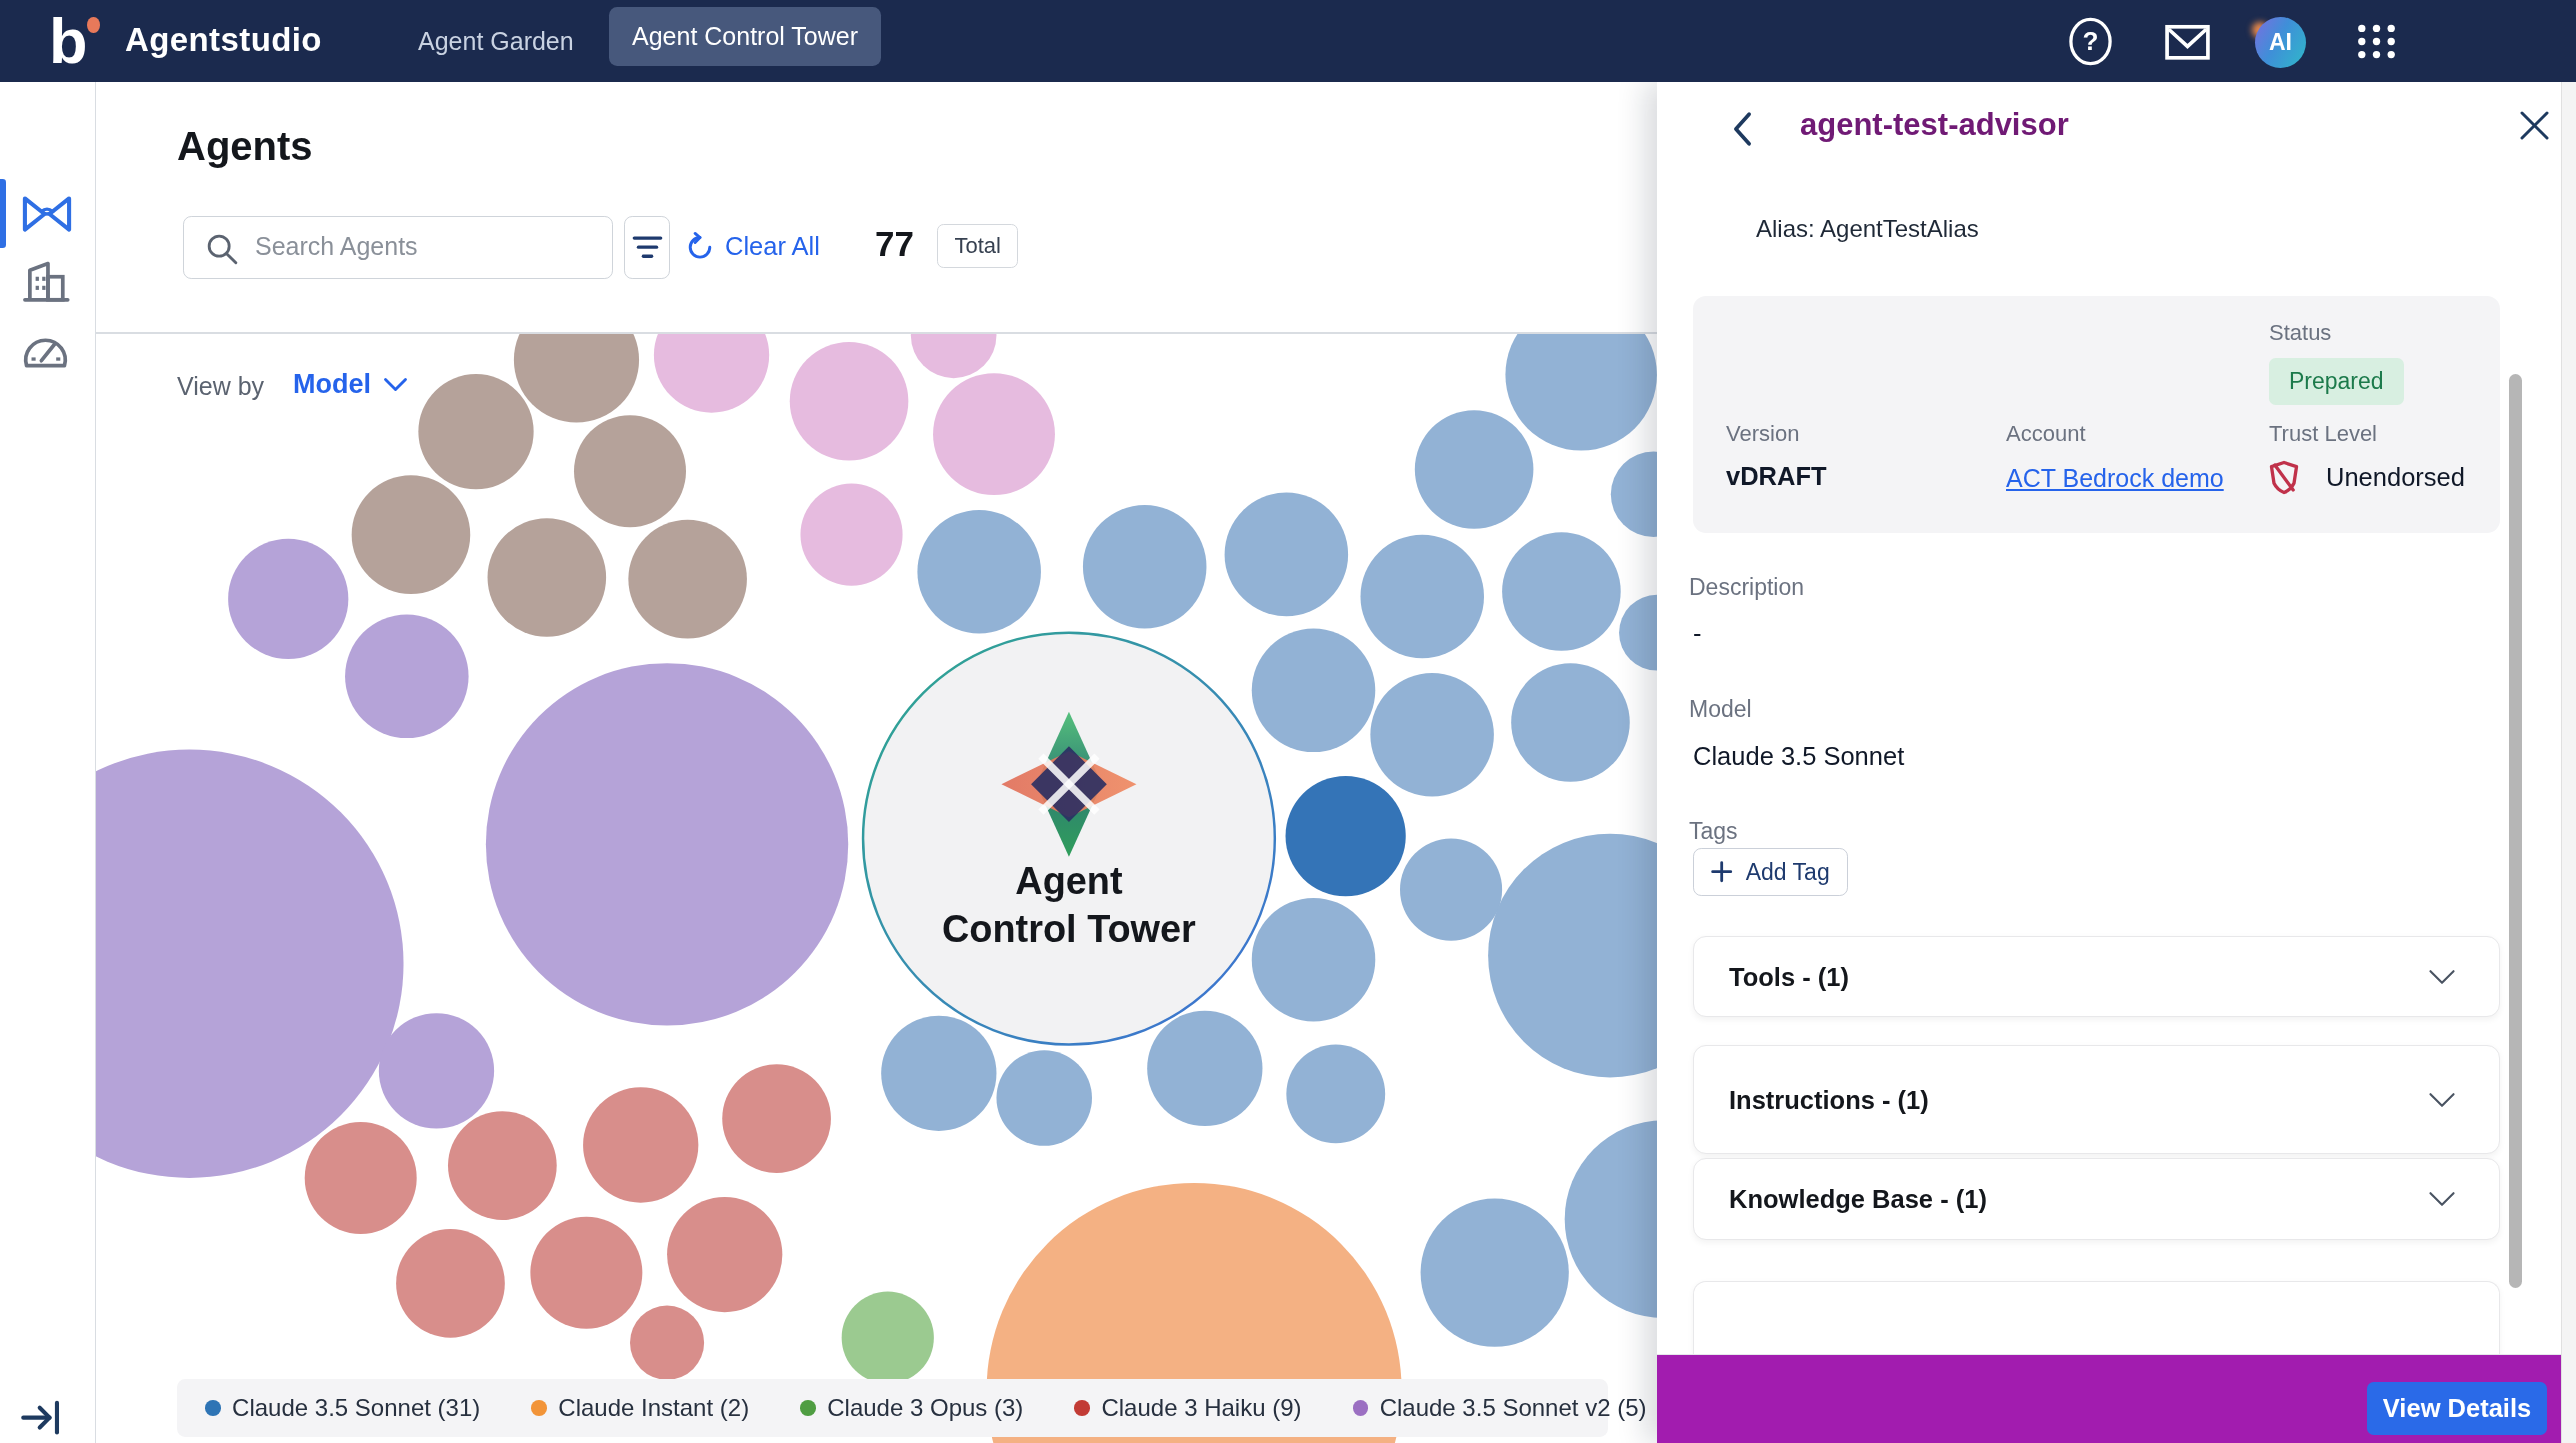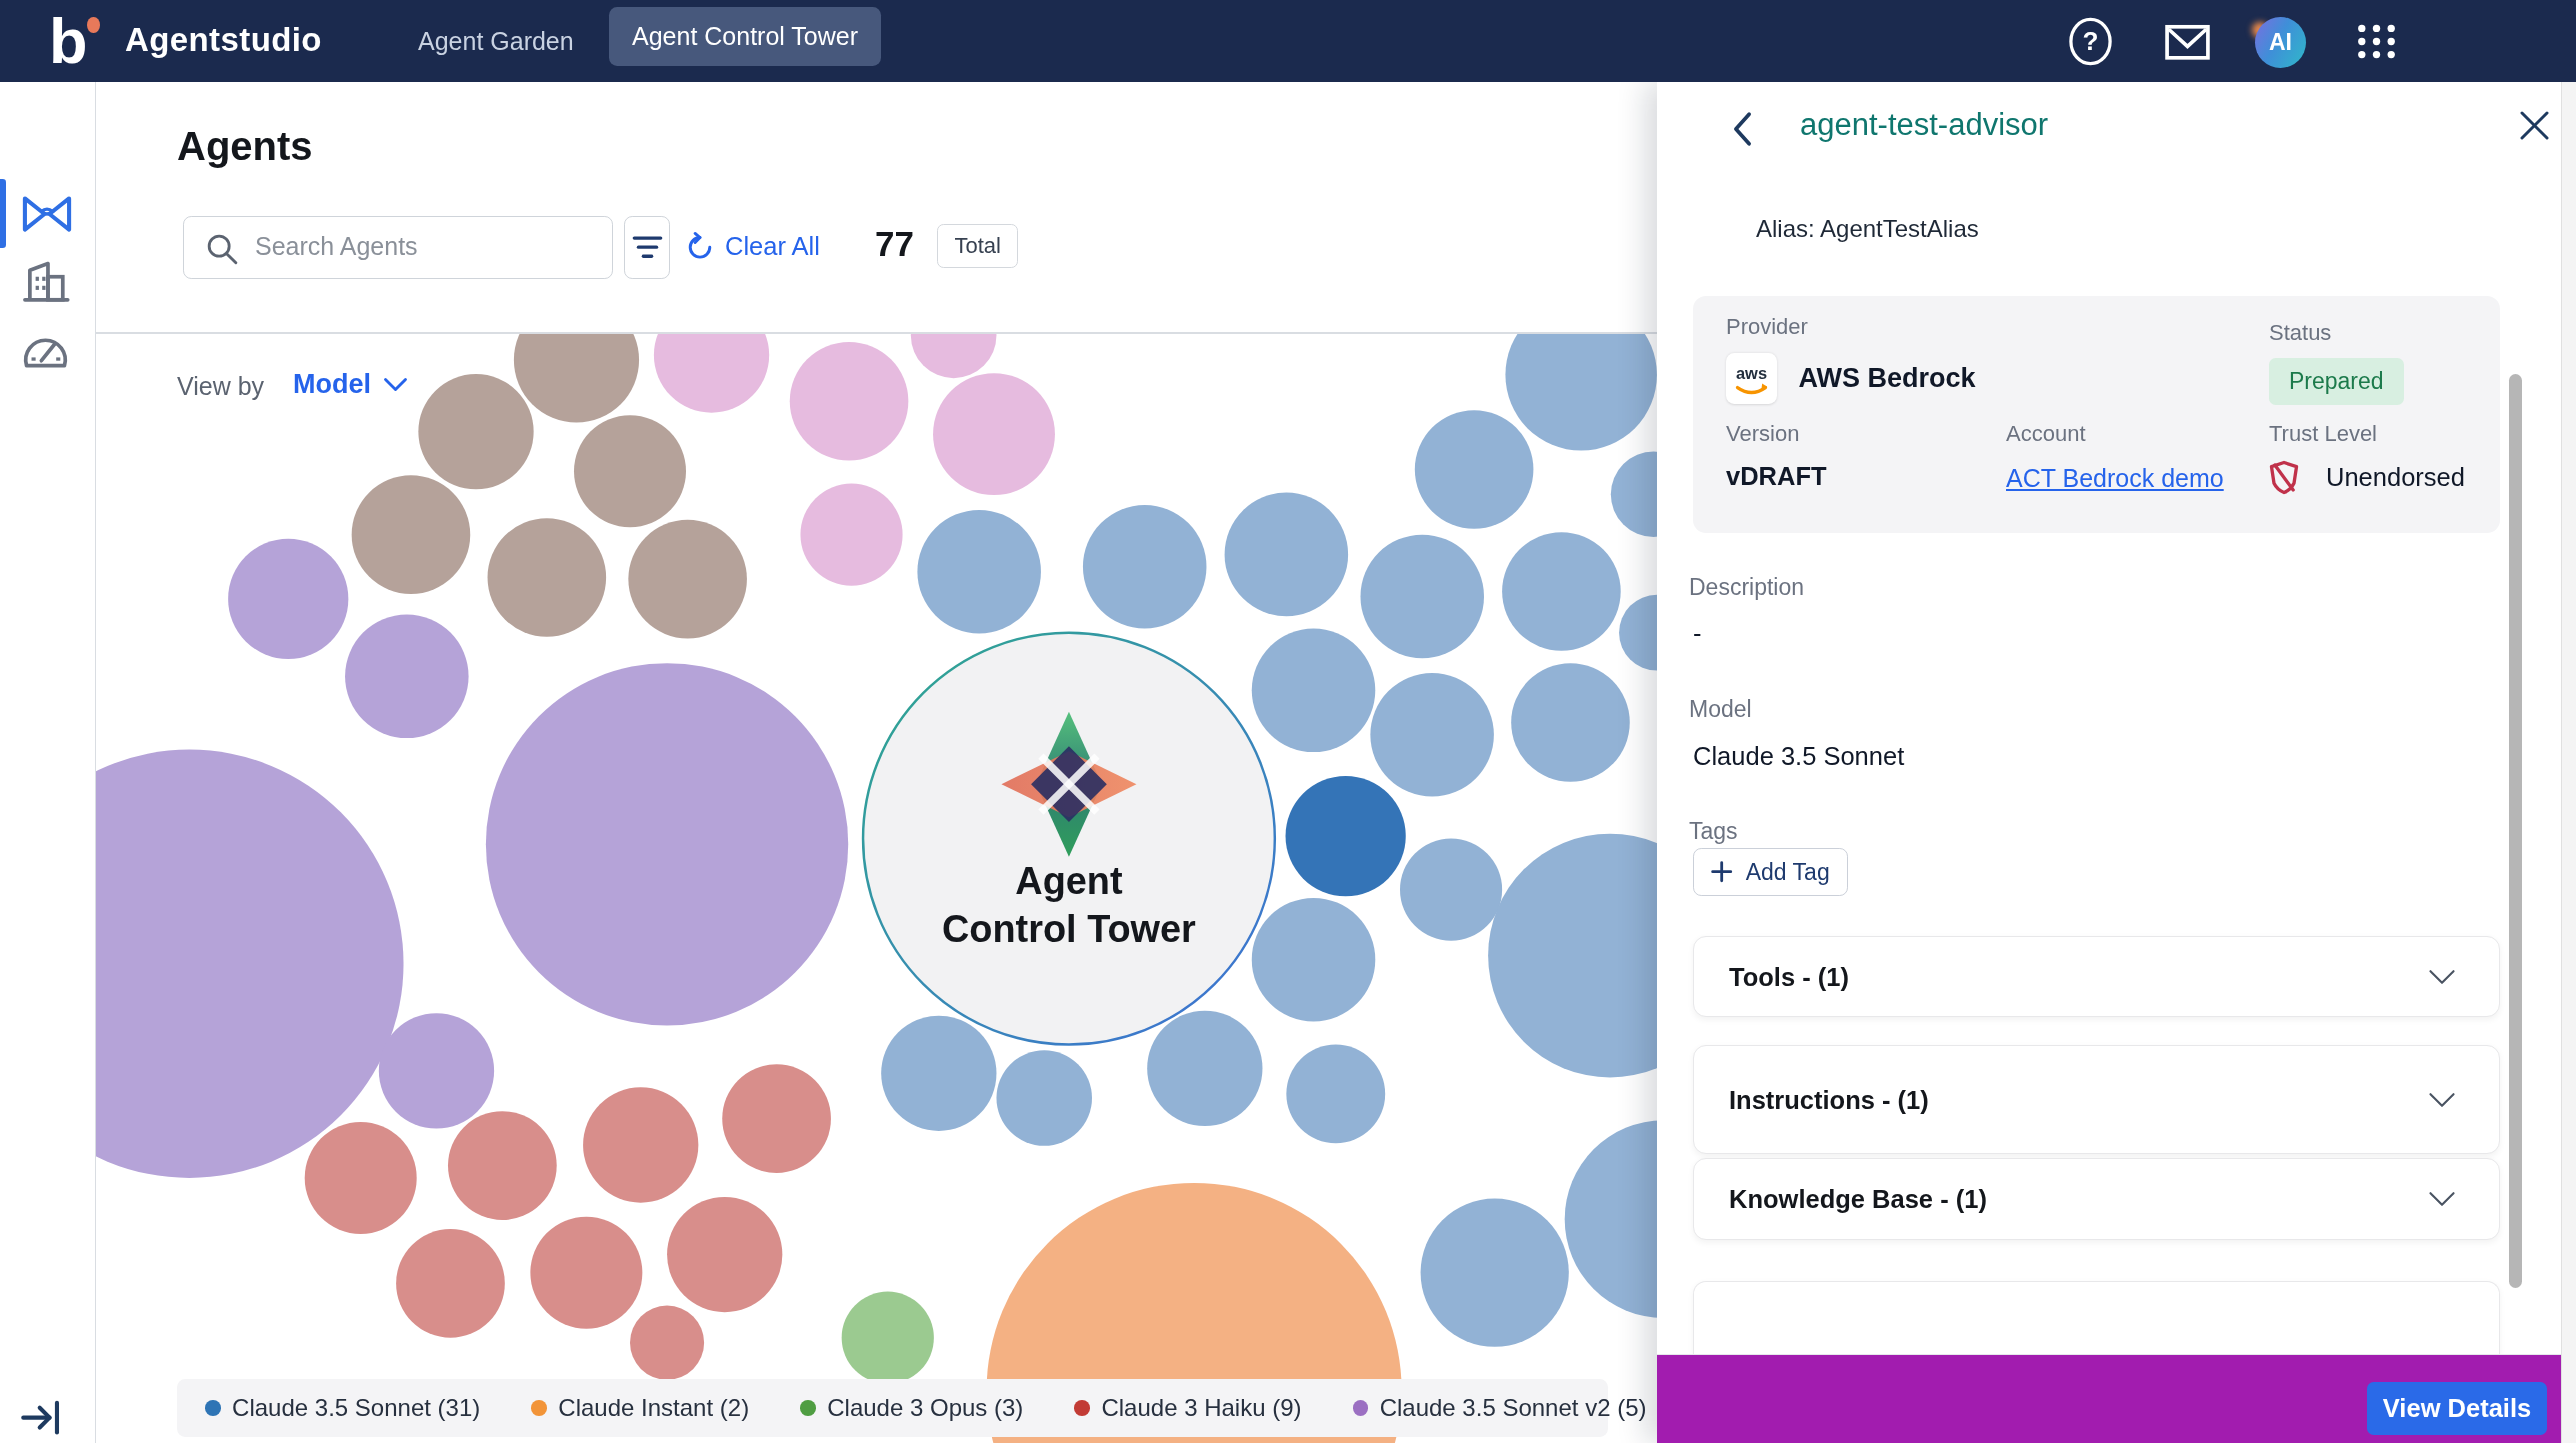--- a/index.html
+++ b/index.html
@@ -41,21 +41,21 @@
   
   #chart-svg { position:absolute; left:0; top:332px; width:2576px; height:1112px; z-index:1; }
   .legend-bar { position:absolute; left:177px; top:1379px; width:1431px; height:58px; background:#f4f4f6; border-radius:8.2px; z-index:3; display:flex; padding-left:28px; gap:51px; }
   .legend-item { display:flex; align-items:center; gap:11.5px; font-size:24px; color:#27303f; white-space:nowrap; }
   .legend-dot { width:15.6px; height:15.6px; border-radius:50%; flex:none; }
 
   
   .panel { position:absolute; left:1657px; top:82px; width:919px; height:1361px; background:#fff; z-index:30; box-shadow:-11.5px 0 28px rgba(15,23,42,0.16); }
   .panel-header { position:absolute; left:0; top:0; width:100%; height:91px; }
   .back-btn { position:absolute; left:69px; top:28px; width:33px; height:38px; cursor:pointer; }
-  .panel-title { position:absolute; left:143px; top:25px; font-size:31px; font-weight:normal; color:#0f766e; }
+  .panel-title { position:absolute; left:143px; top:25px; font-size:31px; font-weight:bold; color:#701a75; }
   .close-btn { position:absolute; left:860px; top:26px; width:35px; height:35px; cursor:pointer; }
   .alias { position:absolute; left:99px; top:133px; font-size:24px; color:#1f2937; }
   .info-card { position:absolute; left:36px; top:214px; width:807px; height:237px; background:#f4f4f6; border-radius:13px; }
   .lbl { font-size:22px; color:#6b7280; }
   .val { font-size:25.5px; color:#101828; }
   .provider-cell { position:absolute; left:33px; top:18px; }
   .provider-row { display:flex; align-items:center; gap:21.4px; margin-top:13px; }
   .aws-icon { width:51px; height:51px; background:#fff; border-radius:8.2px; position:relative; box-shadow:0 0.8px 2.5px rgba(0,0,0,.12); }
   .provider-name { font-size:27px; font-weight:bold; color:#101828; }
   .status-cell { position:absolute; left:576px; top:24px; }
@@ -309,33 +309,20 @@
         <svg width="35" height="35" viewBox="0 0 42 42">
           <line x1="6" y1="6" x2="36" y2="36" stroke="#1e3a5f" stroke-width="3.6" stroke-linecap="round"></line>
           <line x1="36" y1="6" x2="6" y2="36" stroke="#1e3a5f" stroke-width="3.6" stroke-linecap="round"></line>
         </svg>
       </div>
     </div>
 
     <div class="alias">Alias: AgentTestAlias</div>
 
     <div class="info-card">
-      <div class="provider-cell">
-        <div class="lbl">Provider</div>
-        <div class="provider-row">
-          <span class="aws-icon">
-            <svg width="51" height="51" viewBox="0 0 62 62">
-              <text x="31" y="32" text-anchor="middle" font-size="20" font-weight="bold" fill="#232f3e" font-family="Liberation Sans, sans-serif">aws</text>
-              <path d="M14 42 q17 12 34 0" fill="none" stroke="#f79400" stroke-width="4" stroke-linecap="round"></path>
-              <path d="M44 37 l6 4 l-7 3" fill="#f79400"></path>
-            </svg>
-          </span>
-          <span class="provider-name">AWS Bedrock</span>
-        </div>
-      </div>
       <div class="status-cell">
         <div class="lbl">Status</div>
         <span class="status-badge">Prepared</span>
       </div>
       <div class="version-cell">
         <div class="lbl">Version</div>
         <div class="val version-val">vDRAFT</div>
       </div>
       <div class="account-cell">
         <div class="lbl">Account</div>

